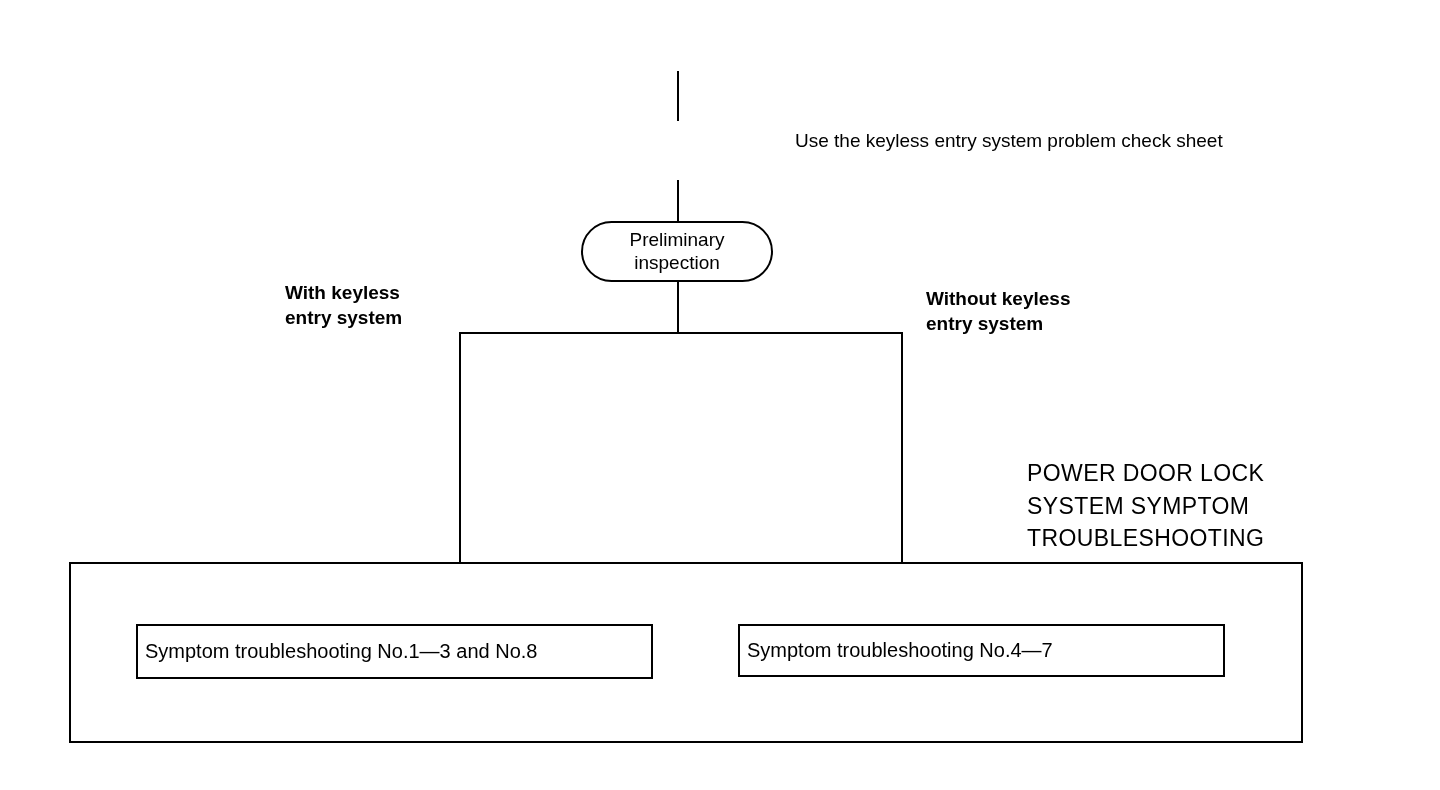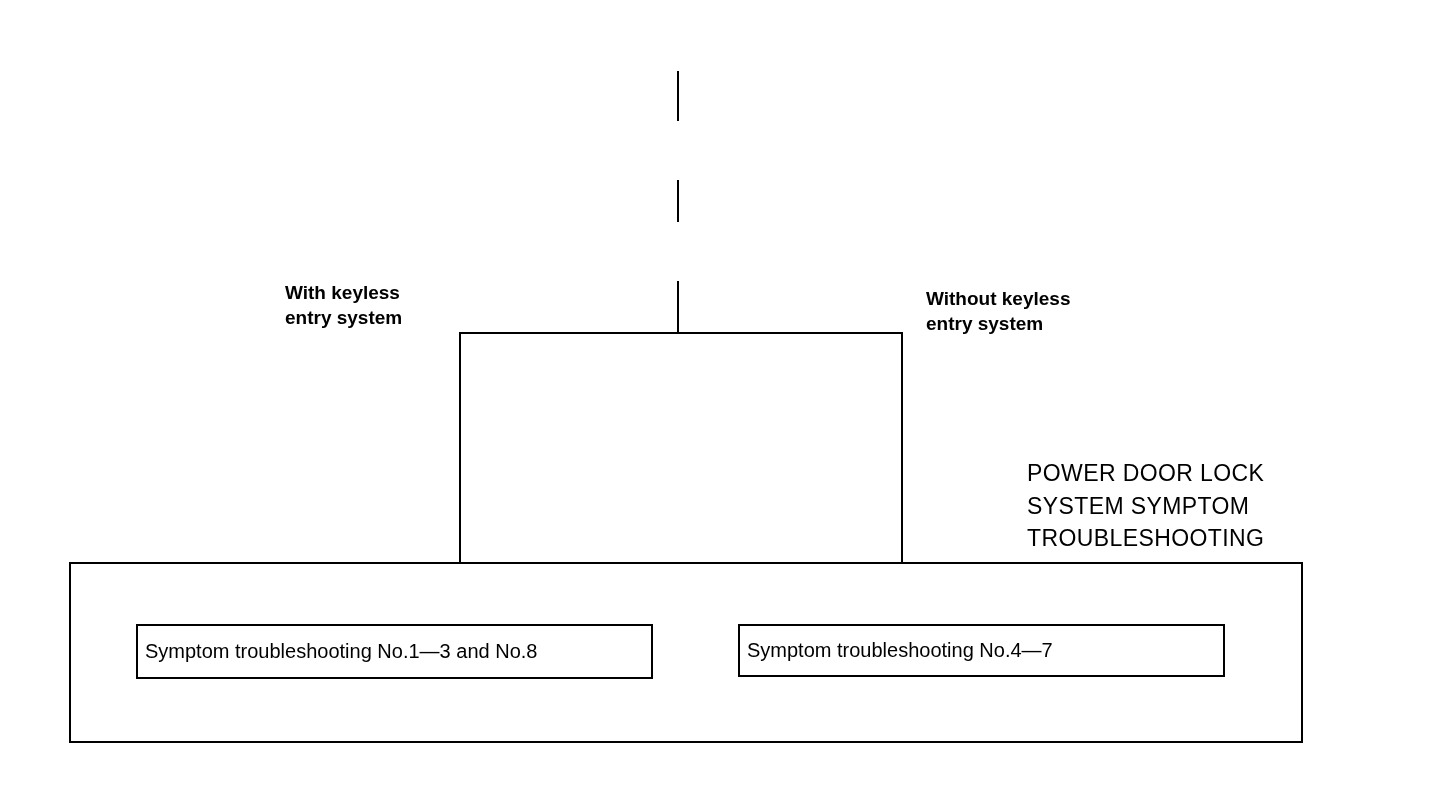--- a/index.html
+++ b/index.html
@@ -175,29 +175,34 @@
 <body>
 
 <div id="canvas">
 
 
   <div class="vline" id="conn-start-interview"></div>
 
 
   <div class="vline" id="conn-interview-prelim"></div>
 
+  <div class="pill" id="preliminary-node">
+    <span class="pill-label">Preliminary
+inspection</span>
+  </div>
 
   <div class="vline" id="conn-prelim-branch"></div>
 
   <div class="hline" id="branch-hline"></div>
   <div class="vline" id="branch-left-drop"></div>
   <div class="vline" id="branch-right-drop"></div>
   <div class="arrowhead" id="arrowhead-left"></div>
   <div class="arrowhead" id="arrowhead-right"></div>
 
+  <div class="annot" id="note-check-sheet">Use the keyless entry system problem check sheet</div>
   <div class="annot" id="label-with-keyless">With keyless
 entry system</div>
   <div class="annot" id="label-without-keyless">Without keyless
 entry system</div>
   <div class="annot" id="label-power-door-lock">POWER DOOR LOCK
 SYSTEM SYMPTOM
 TROUBLESHOOTING</div>
 
   <div class="rect" id="outer-group-box"></div>
 

